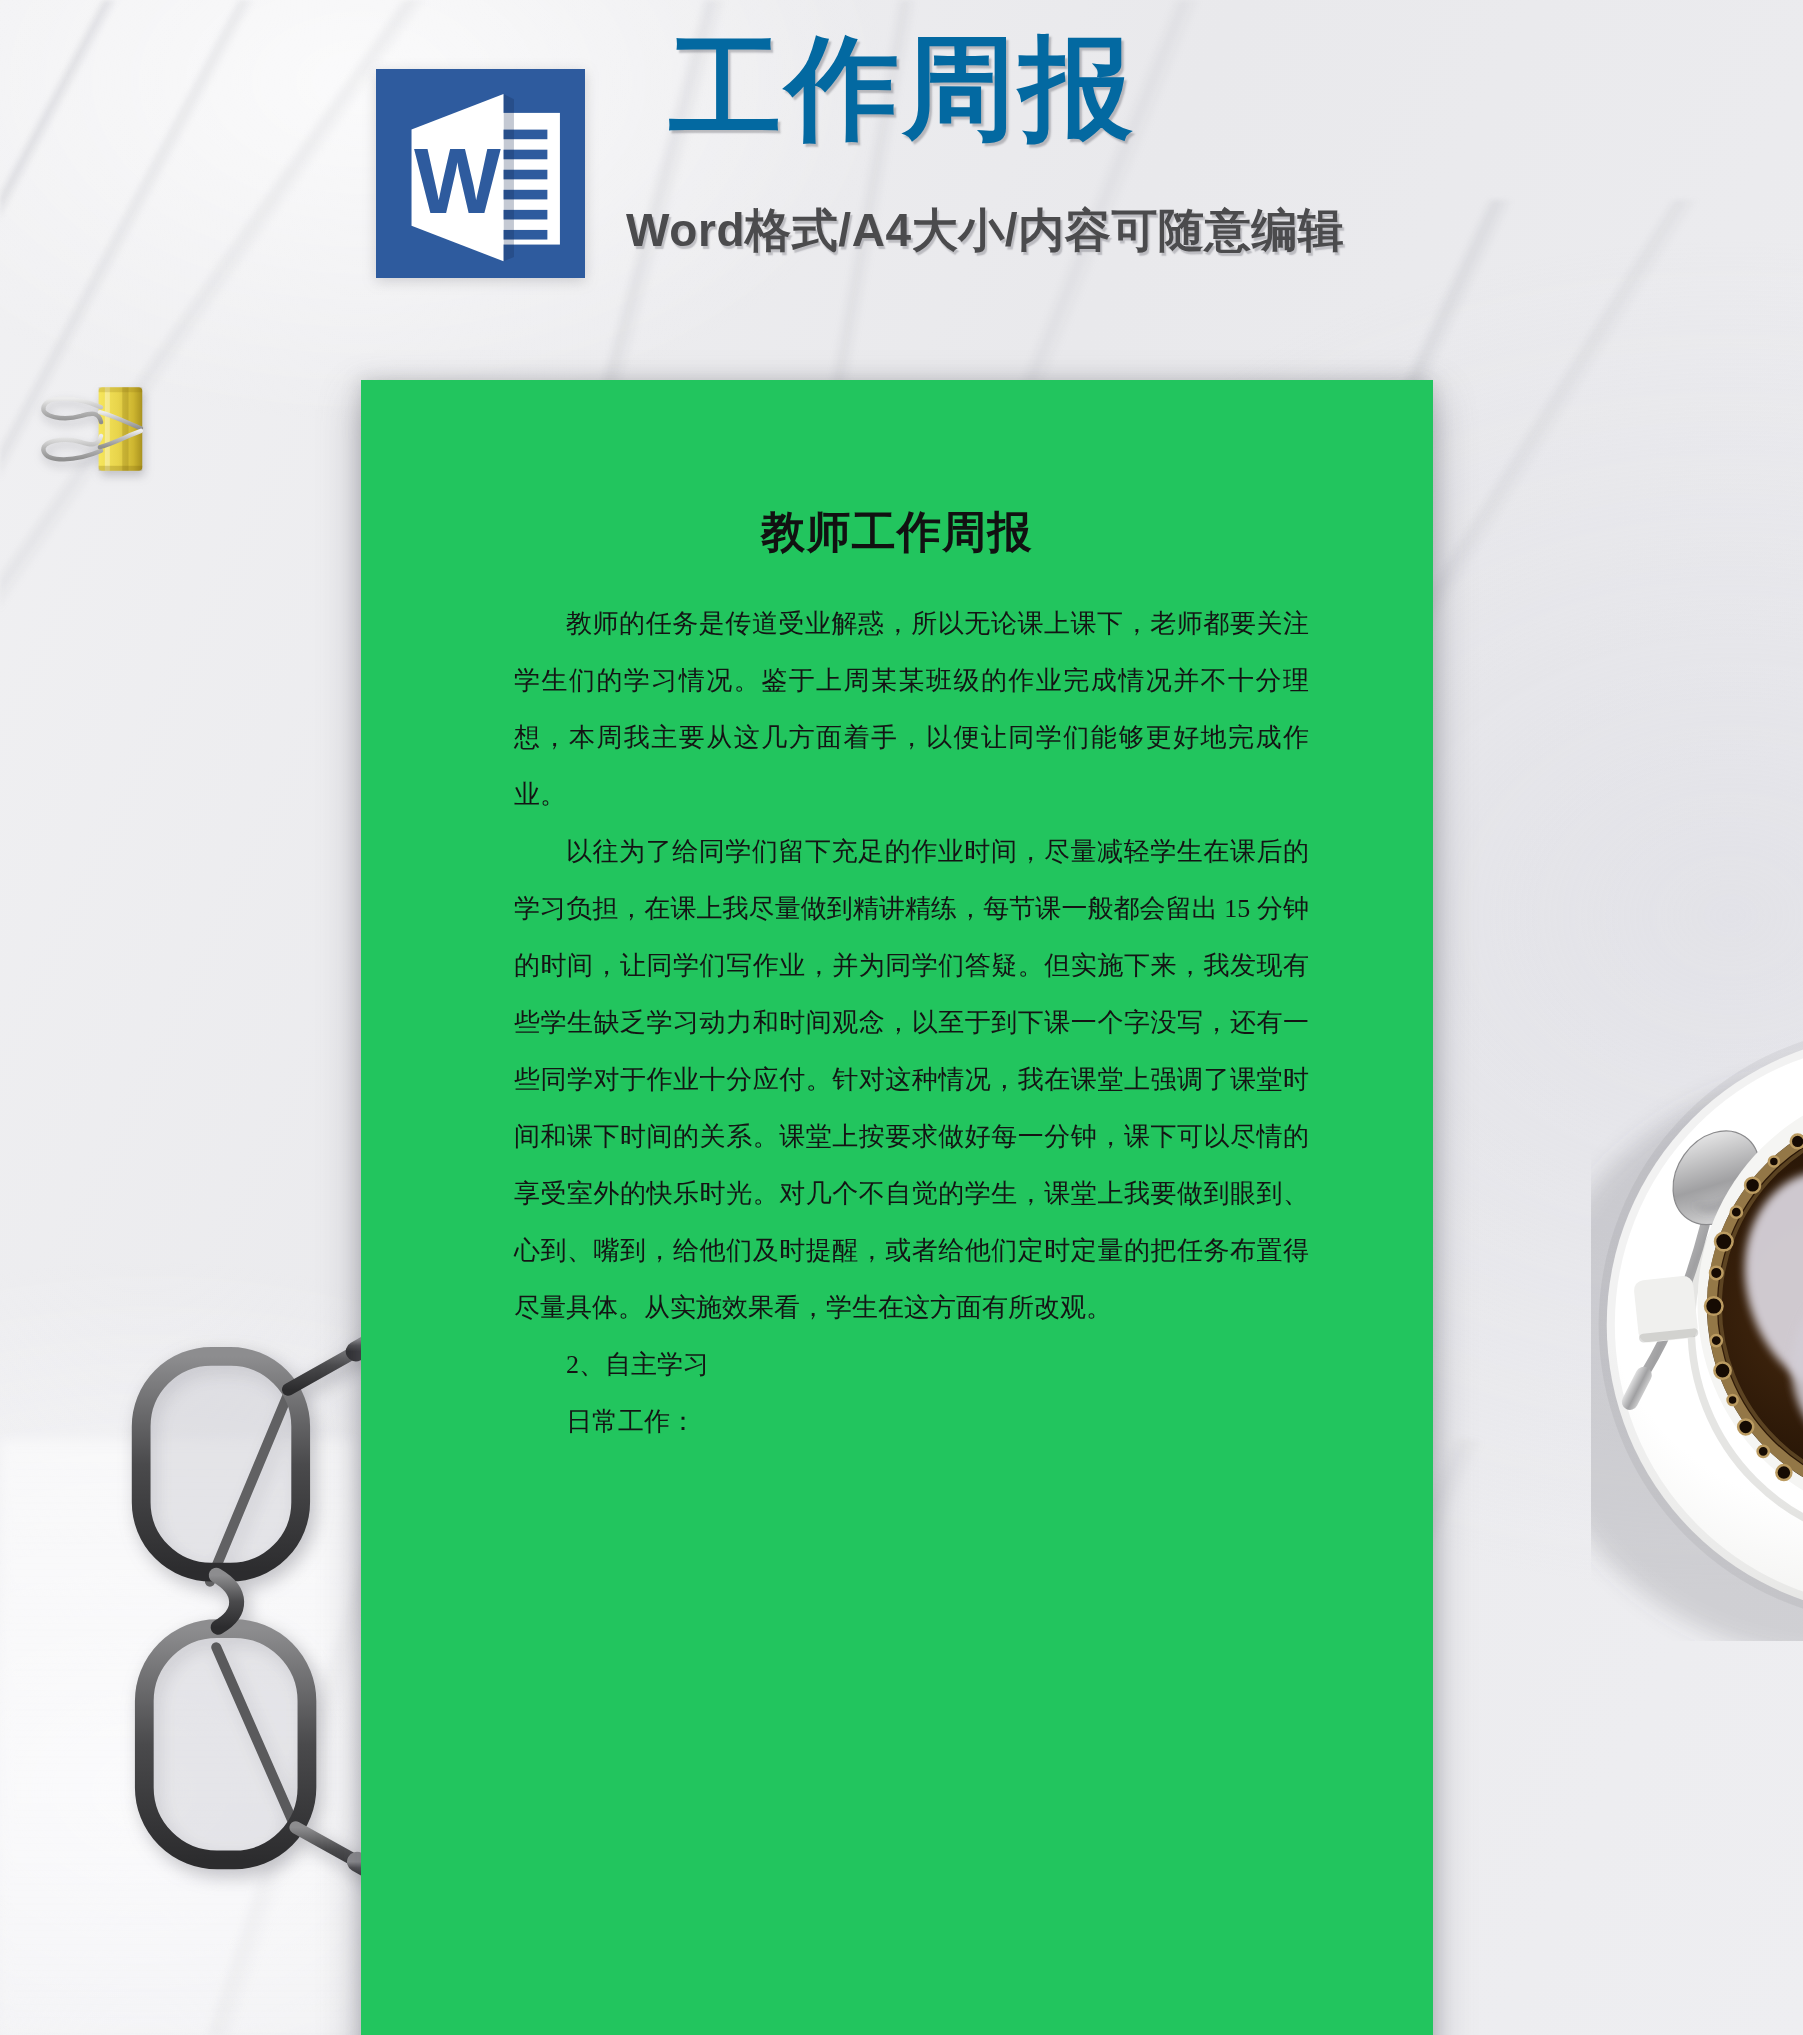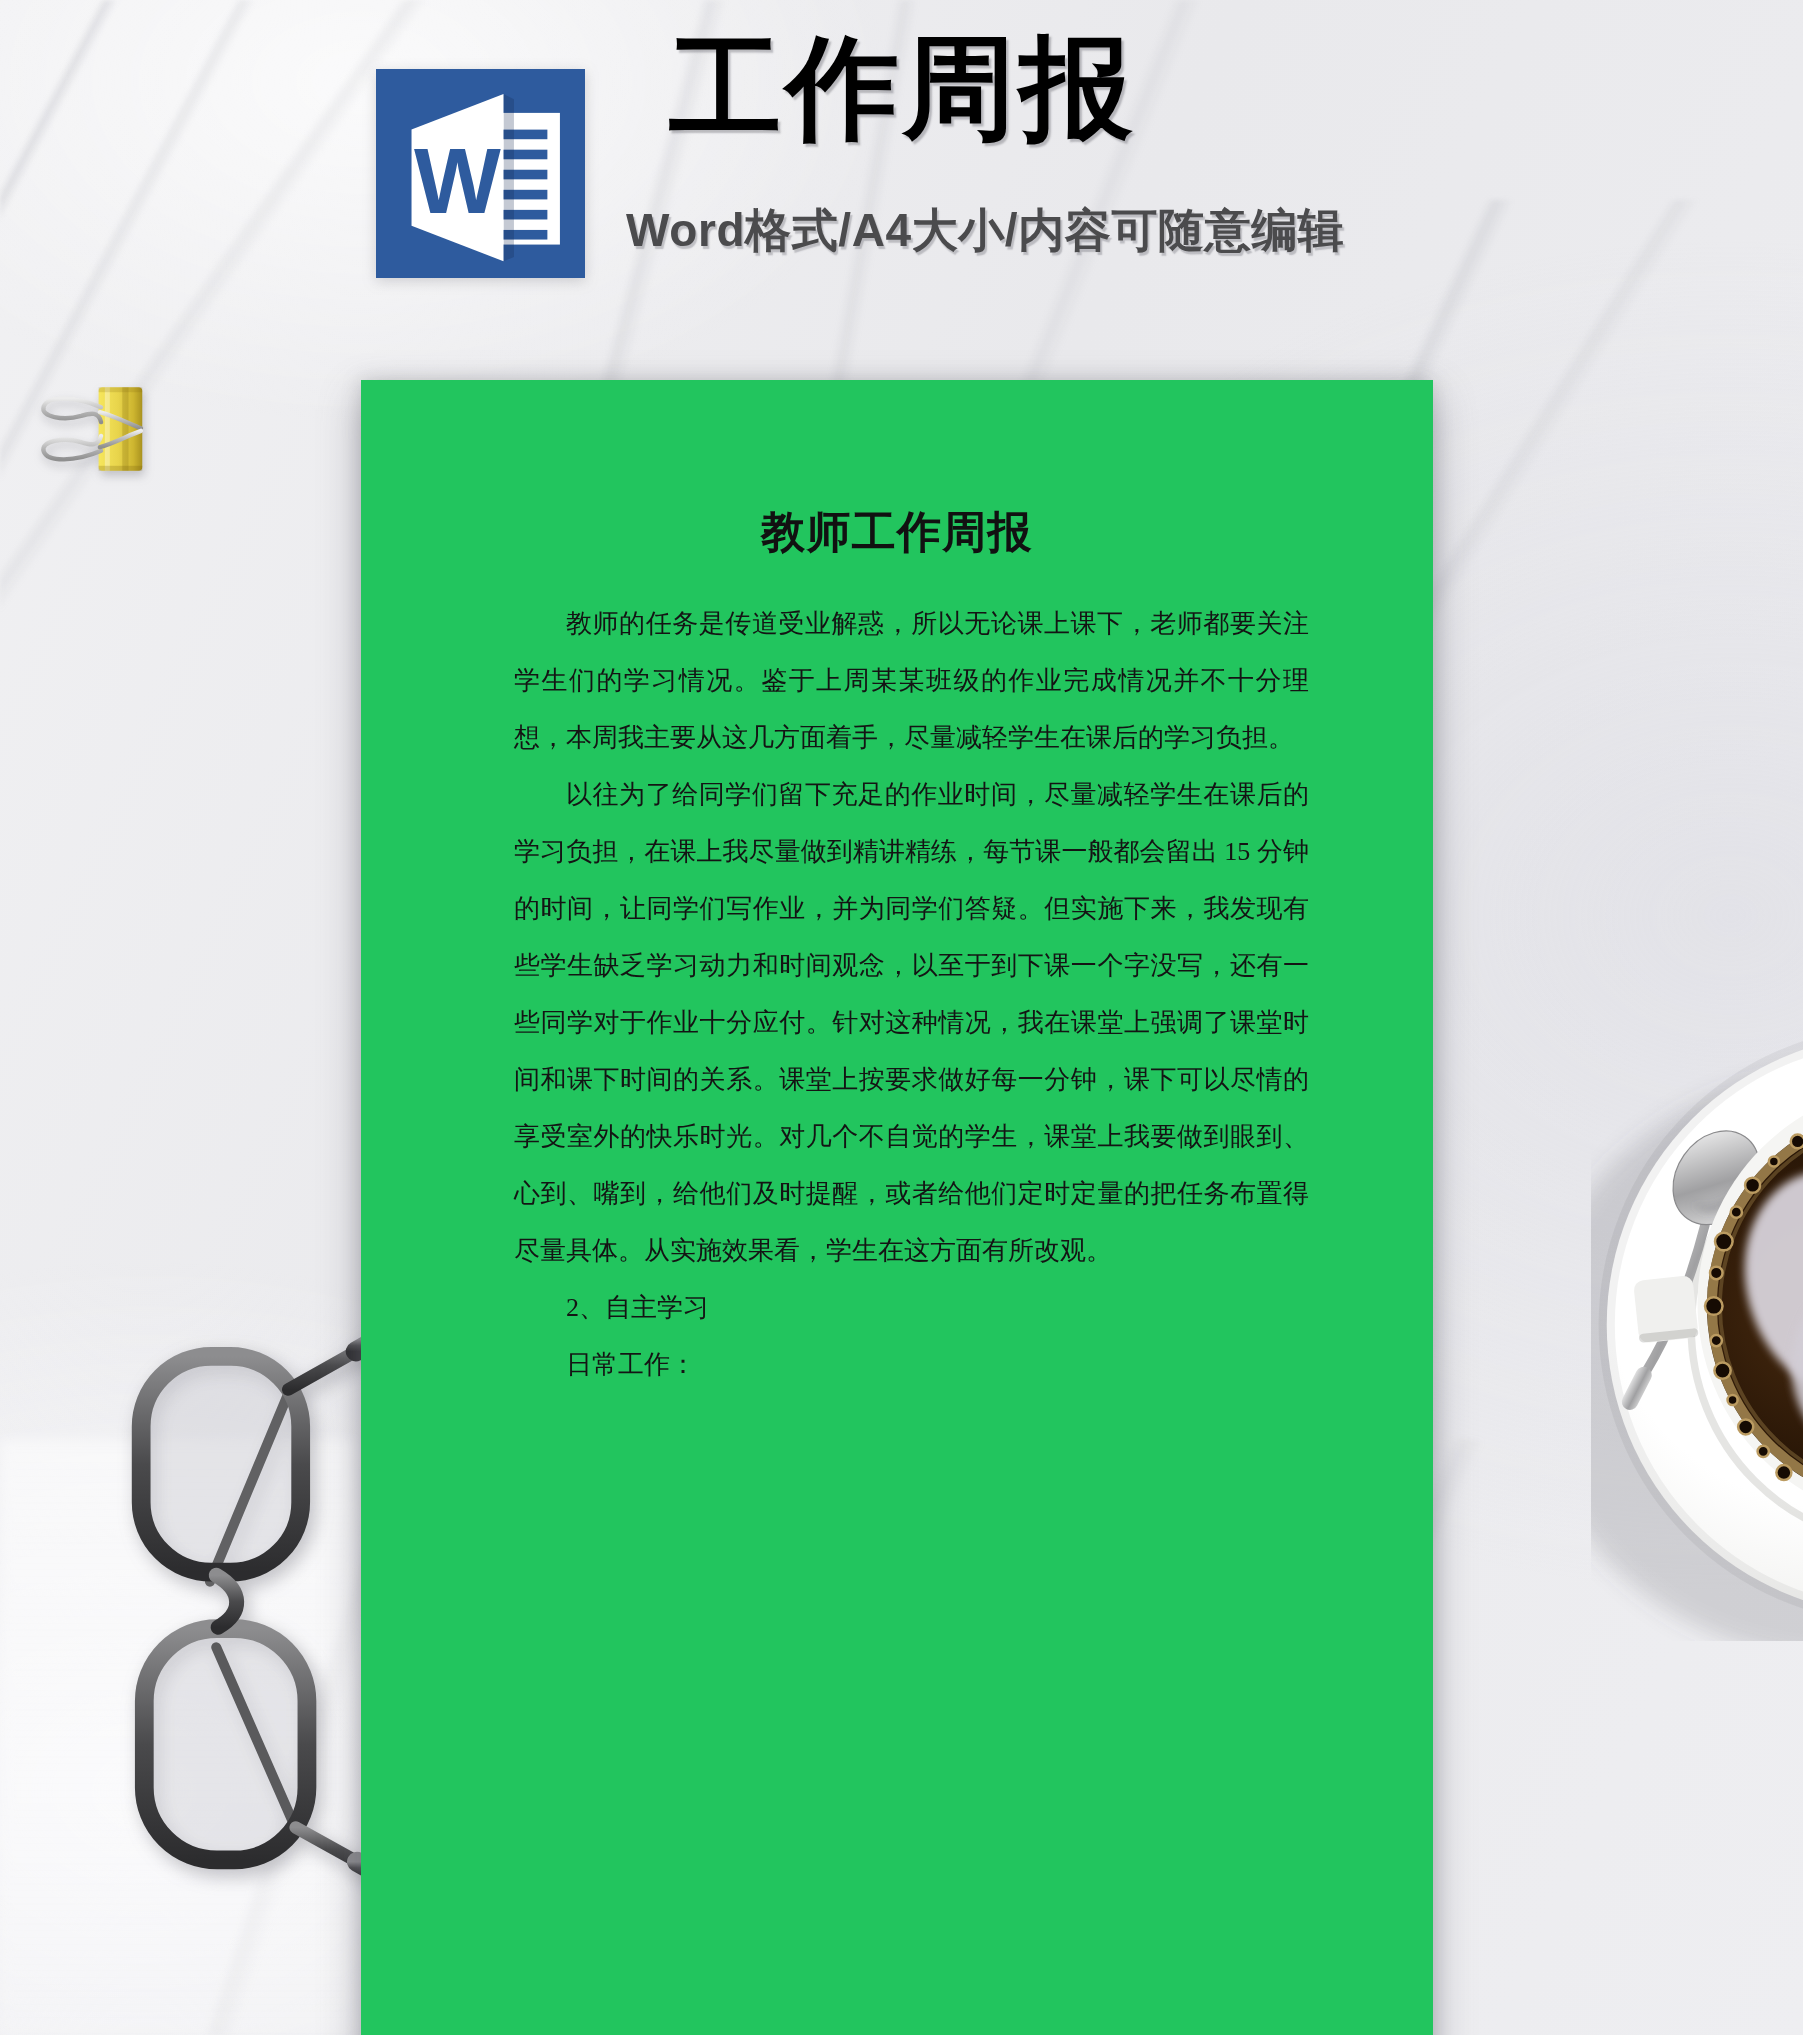--- a/index.html
+++ b/index.html
@@ -37,21 +37,21 @@
       linear-gradient(108deg, transparent 376px, rgba(150,150,158,.10) 388px, transparent 408px),
       linear-gradient(100deg, transparent 927px, rgba(150,150,158,.10) 939px, transparent 964px),
       linear-gradient(115deg, transparent 1315px, rgba(150,150,158,.09) 1328px, transparent 1346px); }
   .sheen { position: absolute; left: 0; top: 1440px; width: 357px; height: 595px;
     background: linear-gradient(180deg, rgba(255,255,255,.55), rgba(255,255,255,.2)); filter: blur(6.3px); }
 
   
   .word-icon { position: absolute; left: 376px; top: 69px; width: 209px; height: 209px;
     filter: drop-shadow(0 3.8px 6.3px rgba(90,90,100,.25)); }
   .hero-title { position: absolute; left: 669px; top: 26px; font-size: 113px; line-height: 1.1;
-    font-weight: 700; color: #000000; letter-spacing: 3.8px;
+    font-weight: 700; color: #0369a1; letter-spacing: 3.8px;
     text-shadow: 2.5px 3.1px 1.9px rgba(70,70,80,.32); white-space: nowrap; }
   .hero-subtitle { position: absolute; left: 626px; top: 203px; font-size: 46px; line-height: 1.2;
     font-weight: 700; color: #4b4b4d; letter-spacing: 0.6px;
     text-shadow: 1.9px 2.5px 1.3px rgba(70,70,80,.28); white-space: nowrap; }
 
   
   .page { position: absolute; left: 361px; top: 380px; width: 1072px; height: 1697px;
     background: #22c55e; z-index: 5;
     box-shadow: 0 16.3px 38px rgba(100,100,112,.45), 0 0 17.5px rgba(110,110,120,.28); }
   .doc-title { margin: 123px 0 0 0; text-align: center; font-size: 44px; font-weight: 700;
@@ -210,21 +210,21 @@
       <circle cx="468" cy="148" r="7"></circle>
     </g>
     <ellipse cx="400" cy="430" rx="150" ry="185" transform="rotate(-20 400 430)" fill="#d7d2da" opacity="0.95" filter="url(#soft2)"></ellipse>
     <ellipse cx="470" cy="560" rx="150" ry="160" fill="#d2cdd6" opacity="0.9" filter="url(#soft2)"></ellipse>
   </svg>
 
   <main class="page">
     <h1 class="doc-title">教师工作周报</h1>
     <section class="doc-body">
 
-        <p class="para">教师的任务是传道受业解惑，所以无论课上课下，老师都要关注学生们的学习情况。鉴于上周某某班级的作业完成情况并不十分理想，本周我主要从这几方面着手，尽量减轻学生在课后的学习负担。</p>
+        <p class="para">教师的任务是传道受业解惑，所以无论课上课下，老师都要关注学生们的学习情况。鉴于上周某某班级的作业完成情况并不十分理想，本周我主要从这几方面着手，以便让同学们能够更好地完成作业。</p>
 
 
 
         <p class="para">以往为了给同学们留下充足的作业时间，尽量减轻学生在课后的学习负担，在课上我尽量做到精讲精练，每节课一般都会留出 15 分钟的时间，让同学们写作业，并为同学们答疑。但实施下来，我发现有些学生缺乏学习动力和时间观念，以至于到下课一个字没写，还有一些同学对于作业十分应付。针对这种情况，我在课堂上强调了课堂时间和课下时间的关系。课堂上按要求做好每一分钟，课下可以尽情的享受室外的快乐时光。对几个不自觉的学生，课堂上我要做到眼到、心到、嘴到，给他们及时提醒，或者给他们定时定量的把任务布置得尽量具体。从实施效果看，学生在这方面有所改观。</p>
 
         <p class="para">2、自主学习</p>
 
 
         <p class="para">日常工作：</p>
 

